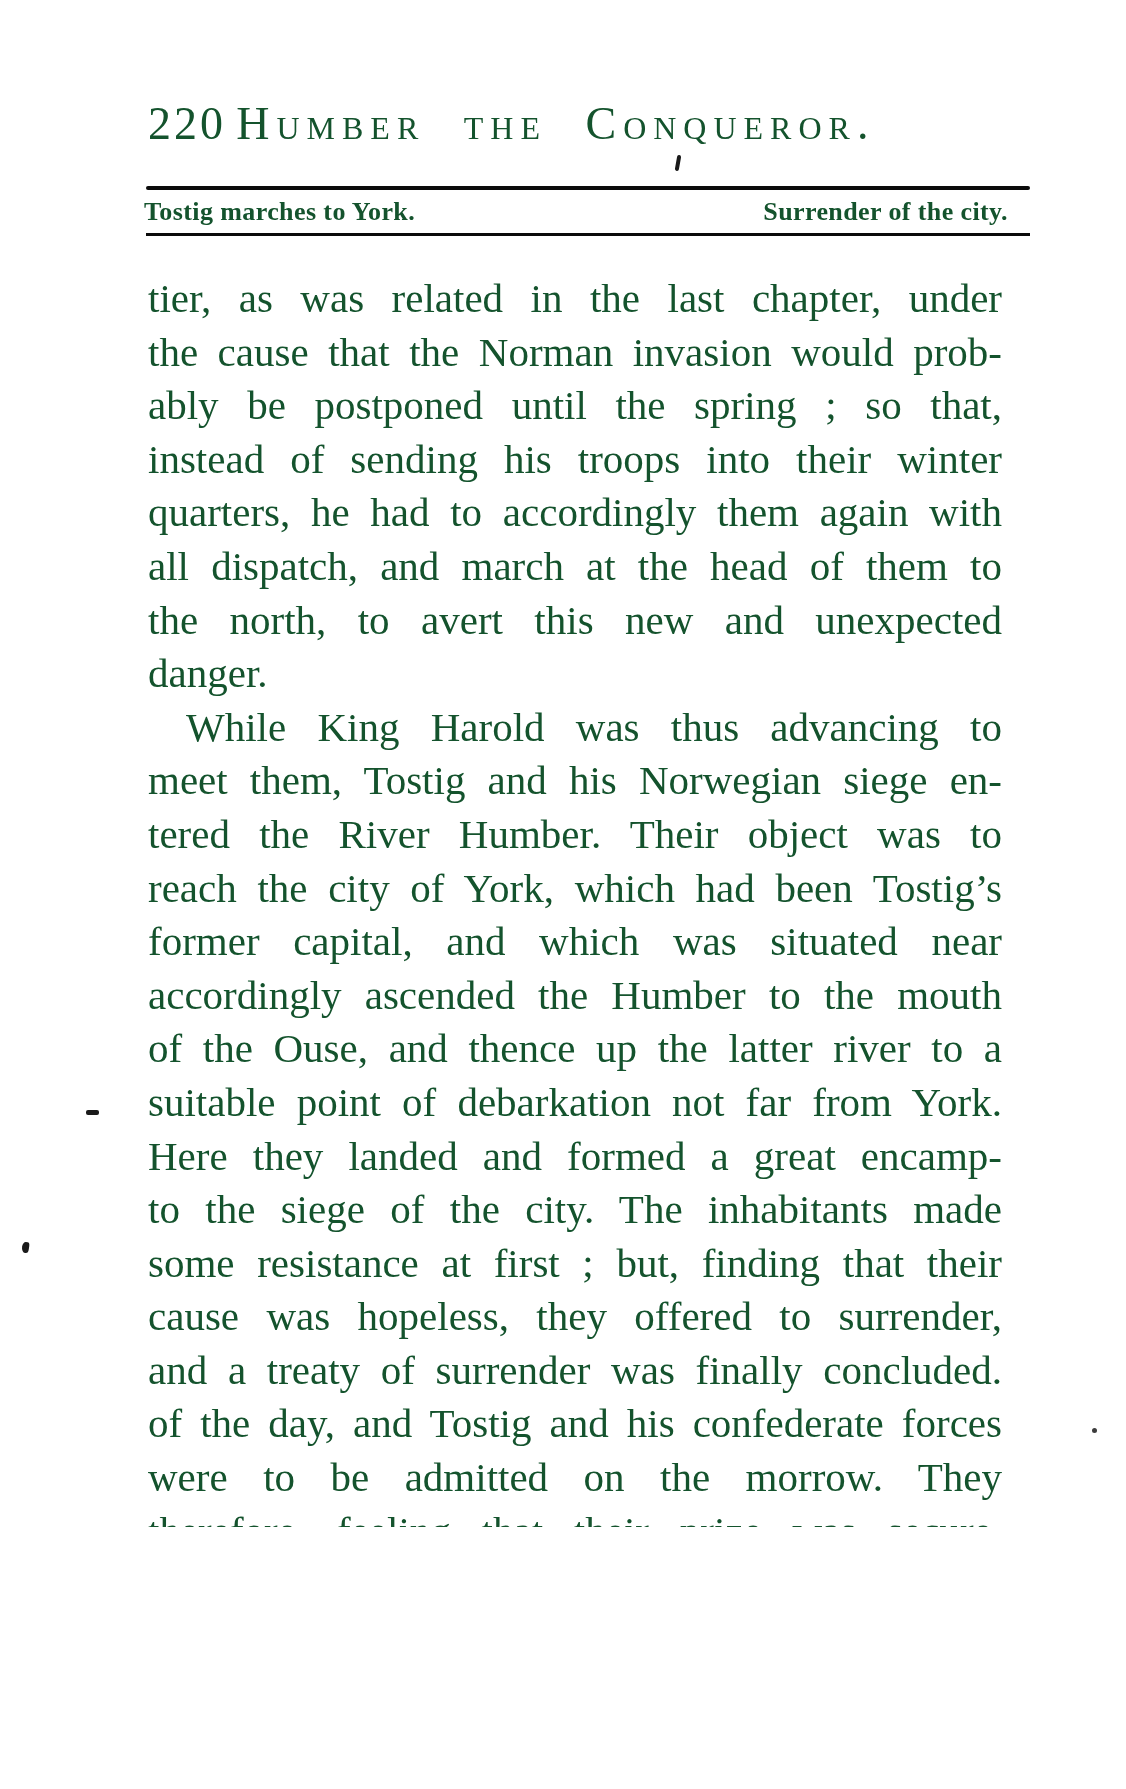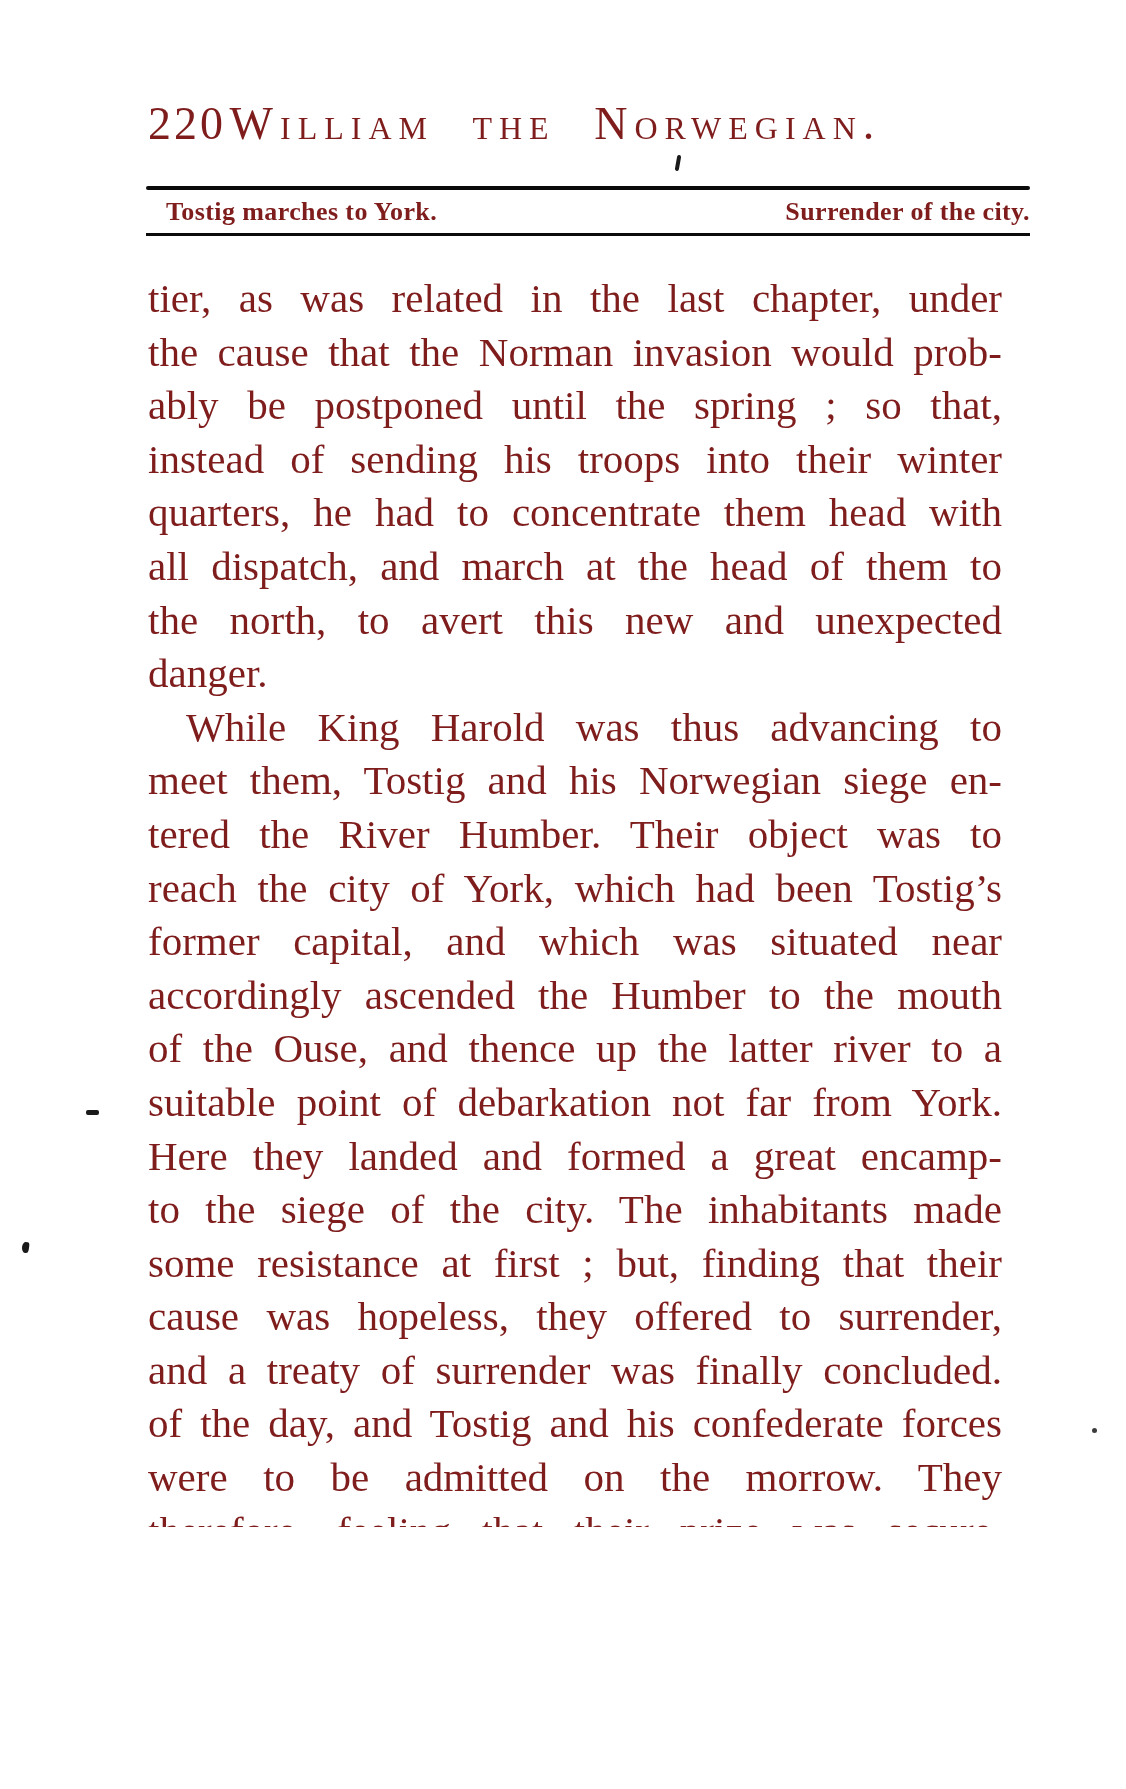--- a/index.html
+++ b/index.html
@@ -1,20 +1,20 @@
 <!DOCTYPE html>
 <html><head>
 <meta charset="utf-8">
 <style>
   html,body{margin:0;padding:0;background:#ffffff;}
   .page{
     position:relative;
     width:1126px;height:1527px;
     background:#ffffff;
-    color:#7f1d1d;
+    color:#14532d;
     font-family:"Liberation Serif", serif;
     overflow:hidden;
   }
   
   .hdr{
     position:absolute;left:148px;top:94px;width:854px;height:60px;
     line-height:60px;
   }
   .pagenum{
     position:absolute;left:0;top:0;
@@ -27,21 +27,21 @@
     letter-spacing:7px;
     word-spacing:20px;
     white-space:nowrap;
   }
   
   .rule{position:absolute;left:146px;width:884px;background:#0b0b0b;}
   .rule-top{top:186px;height:4px;border-radius:2px;}
   .rule-bot{top:233px;height:3px;}
   
   .subhdr{
-    position:absolute;left:166px;top:195px;width:864px;height:34px;
+    position:absolute;left:144px;top:195px;width:864px;height:34px;
     display:flex;justify-content:space-between;align-items:center;
     font-size:26px;font-weight:700;letter-spacing:0.4px;
   }
   
   .body{
     position:absolute;left:148px;top:233px;width:854px;
     font-size:41px;
     line-height:53.6px;
     margin-top:39px;
   }
@@ -62,40 +62,40 @@
   .speck-rdot{left:1092px;top:1428px;width:5px;height:5px;border-radius:50%;opacity:.85;}
   .speck-bdash{left:378px;top:1760px;width:17px;height:6px;border-radius:1px;transform:rotate(-2deg);}
 </style>
 </head>
 <body>
 
 <div class="page">
 
   <header class="hdr">
     <span class="pagenum">220</span>
-    <span class="title">William the Norwegian.</span>
+    <span class="title">Humber the Conqueror.</span>
   </header>
 
   <div class="speck speck-top"></div>
 
   <div class="rule rule-top"></div>
 
   <div class="subhdr">
     <span>Tostig marches to York.</span>
     <span>Surrender of the city.</span>
   </div>
 
   <div class="rule rule-bot"></div>
 
   <main class="body">
     <div class="ln">tier, as was related in the last chapter, under</div>
     <div class="ln">the cause that the Norman invasion would prob-</div>
     <div class="ln">ably be postponed until the spring ; so that,</div>
     <div class="ln">instead of sending his troops into their winter</div>
-    <div class="ln">quarters, he had to concentrate them head with</div>
+    <div class="ln">quarters, he had to accordingly them again with</div>
     <div class="ln">all dispatch, and march at the head of them to</div>
     <div class="ln">the north, to avert this new and unexpected</div>
     <div class="ln last">danger.</div>
 
     <div class="ln ind">While King Harold was thus advancing to</div>
     <div class="ln">meet them, Tostig and his Norwegian siege en-</div>
     <div class="ln">tered the River Humber. Their object was to</div>
     <div class="ln">reach the city of York, which had been Tostig’s</div>
     <div class="ln">former capital, and which was situated near</div>
     <div class="ln">accordingly ascended the Humber to the mouth</div>

